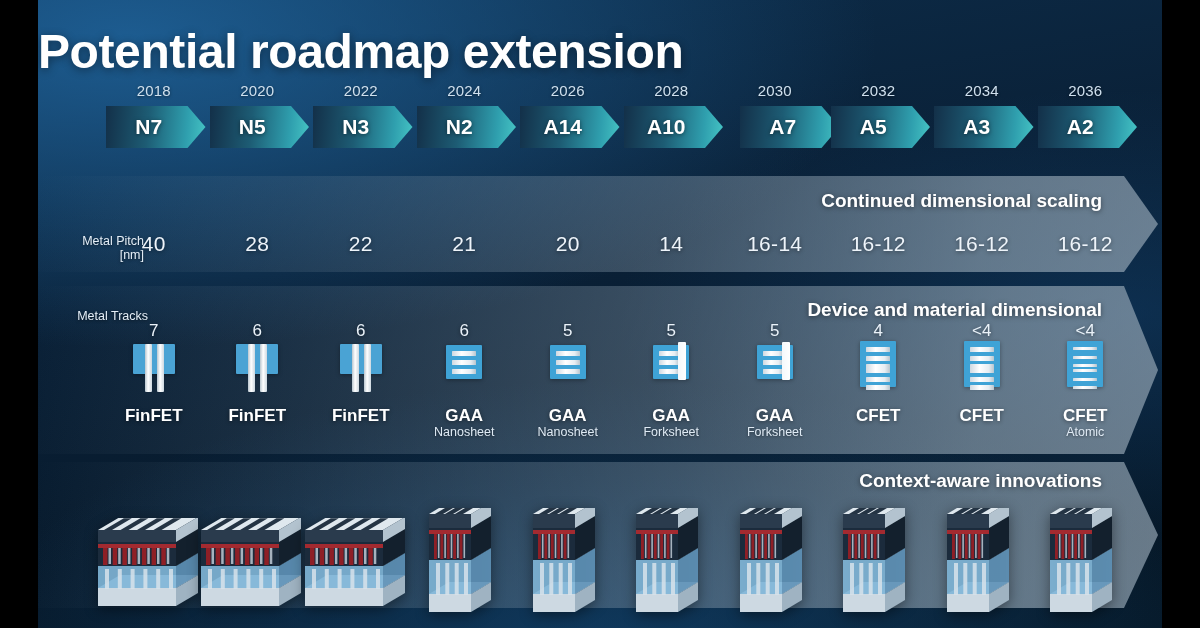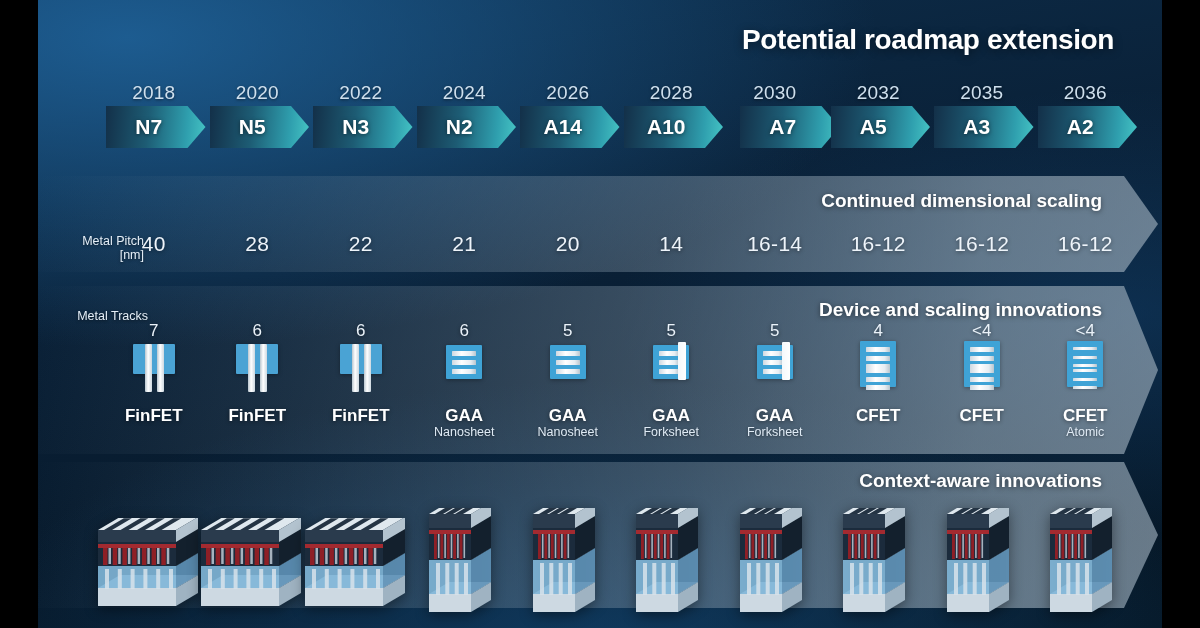--- a/index.html
+++ b/index.html
@@ -11,27 +11,27 @@
 
   
   #slide{position:absolute;left:38px;top:0;width:1124px;height:628px;overflow:hidden;
          background:
            radial-gradient(115% 85% at 8% 6%,   rgba(33,104,162,.80) 0%, rgba(33,104,162,0) 58%),
            radial-gradient(90% 70% at 50% 104%, rgba(24,86,140,.55) 0%, rgba(24,86,140,0) 62%),
            radial-gradient(70% 55% at 97% 50%,  rgba(20,70,118,.45) 0%, rgba(20,70,118,0) 65%),
            linear-gradient(170deg,#0d2e4c 0%,#0a2138 38%,#071a2c 70%,#061827 100%);}
 
   
-  #title{position:absolute;left:0;top:24px;width:1076px;text-align:right;
-         color:#fff;font-size:28px;font-weight:bold;letter-spacing:-.4px;
+  #title{position:absolute;left:0;top:24px;width:1076px;text-align:left;
+         color:#fff;font-size:48px;font-weight:bold;letter-spacing:-.4px;
          text-shadow:0 2px 10px rgba(0,0,0,.45);white-space:nowrap;}
 
   
   #years{position:absolute;left:0;top:82px;width:1124px;height:20px;}
-  .year{position:absolute;top:0;text-align:center;color:#cfe0ee;font-size:19px;
+  .year{position:absolute;top:0;text-align:center;color:#cfe0ee;font-size:15px;
         letter-spacing:.2px;text-shadow:0 1px 3px rgba(0,0,0,.5);}
 
   #nodes{position:absolute;left:0;top:106px;width:1124px;height:42px;}
   .chev{position:absolute;top:0;height:42px;color:#fff;font-size:21px;font-weight:bold;
         display:flex;align-items:center;justify-content:center;padding-right:14px;
         box-sizing:border-box;text-shadow:0 1px 4px rgba(0,0,0,.5);
         background:linear-gradient(95deg,#133049 0%,#1d5c74 42%,#2f9fae 80%,#46c5c5 100%);
         clip-path:polygon(0 0, calc(100% - 18px) 0, 100% 50%, calc(100% - 18px) 100%, 0 100%);}
 
   
@@ -90,21 +90,21 @@
 
     <div id="years">
         <div class="year" style="left: 81.75px; width: 68px;">2018</div>
         <div class="year" style="left: 185.25px; width: 68px;">2020</div>
         <div class="year" style="left: 288.75px; width: 68px;">2022</div>
         <div class="year" style="left: 392.25px; width: 68px;">2024</div>
         <div class="year" style="left: 495.75px; width: 68px;">2026</div>
         <div class="year" style="left: 599.25px; width: 68px;">2028</div>
         <div class="year" style="left: 702.75px; width: 68px;">2030</div>
         <div class="year" style="left: 806.25px; width: 68px;">2032</div>
-        <div class="year" style="left: 909.75px; width: 68px;">2035</div>
+        <div class="year" style="left: 909.75px; width: 68px;">2034</div>
         <div class="year" style="left: 1013.25px; width: 68px;">2036</div>
       </div>
     <div id="nodes">
         <div class="chev" style="left: 68px; width: 99.5px;">N7</div>
         <div class="chev" style="left: 171.5px; width: 99.5px;">N5</div>
         <div class="chev" style="left: 275px; width: 99.5px;">N3</div>
         <div class="chev" style="left: 378.5px; width: 99.5px;">N2</div>
         <div class="chev" style="left: 482px; width: 99.5px;">A14</div>
         <div class="chev" style="left: 585.5px; width: 99.5px;">A10</div>
         <div class="chev" style="left: 702px; width: 99.5px;">A7</div>
@@ -127,21 +127,21 @@
         <div class="mp" style="left: 380.25px; top: 232px; width: 92px;">21</div>
         <div class="mp" style="left: 483.75px; top: 232px; width: 92px;">20</div>
         <div class="mp" style="left: 587.25px; top: 232px; width: 92px;">14</div>
         <div class="mp" style="left: 690.75px; top: 232px; width: 92px;">16-14</div>
         <div class="mp" style="left: 794.25px; top: 232px; width: 92px;">16-12</div>
         <div class="mp" style="left: 897.75px; top: 232px; width: 92px;">16-12</div>
         <div class="mp" style="left: 1001.25px; top: 232px; width: 92px;">16-12</div>
       </div>
 
     <div class="band" style="left:0;top:286px;width:1120px;height:168px;"></div>
-    <div class="band-label" style="top:299px;">Device and scaling innovations</div>
+    <div class="band-label" style="top:299px;">Device and material dimensional</div>
 
     <div class="rowlab" style="left:0;top:309px;width:110px;">Metal Tracks</div>
     <div id="devrow">
         <div class="devcell" style="left: 65.75px; top: 322px; width: 100px;">
           <div class="tracks">7</div>
           <div class="icowrap">
             <div class="ico" style="width: 52px; height: 56px;">
               <div class="finbox"></div>
               <div class="fin" style="left: calc(50% - 9px); top: 4px;"></div>
               <div class="fin" style="left: calc(50% + 3px); top: 4px;"></div>

